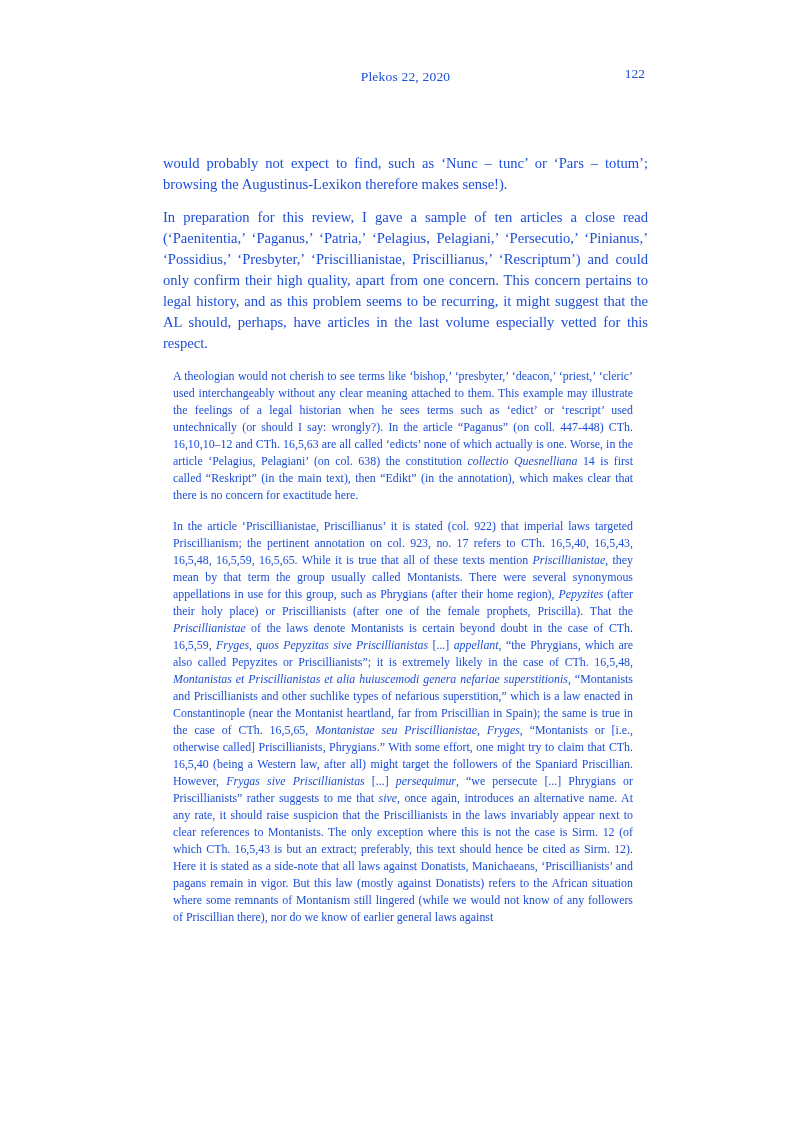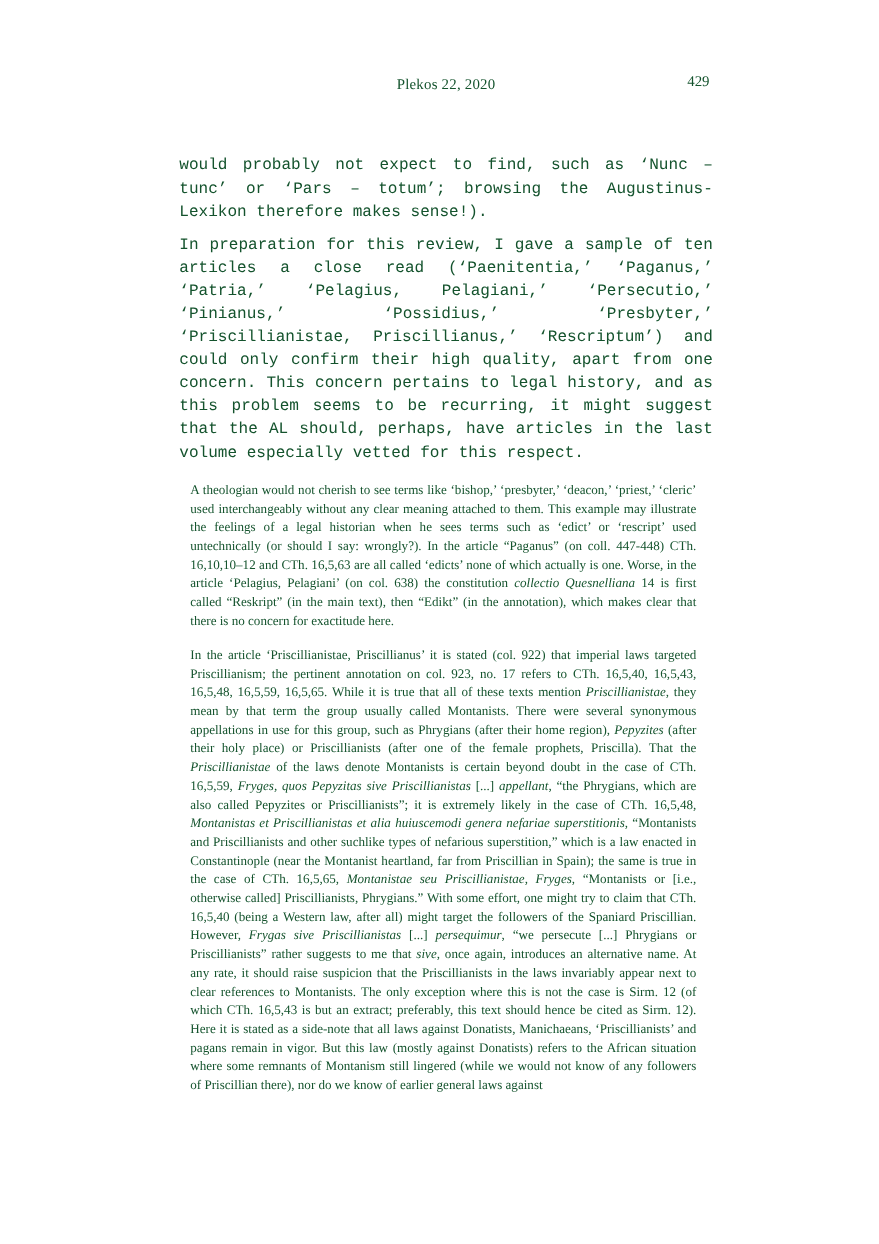--- a/index.html
+++ b/index.html
@@ -6,21 +6,21 @@
     margin: 0;
     padding: 0;
     background: #ffffff;
   }
   .page {
     position: relative;
     width: 799px;
     height: 1131px;
     background: #ffffff;
     font-family: "Liberation Serif", "DejaVu Serif", serif;
-    color: #14532d;
+    color: #1d4ed8;
     overflow: hidden;
   }
   .running-head {
     position: absolute;
     top: 66px;
     left: 163px;
     width: 485px;
     height: 20px;
   }
   .running-title {
@@ -38,46 +38,45 @@
     top: 0;
     font-size: 13.5px;
   }
   .content {
     position: absolute;
     top: 141px;
     left: 163px;
     width: 485px;
   }
   p.body-para {
-    margin: 0 0 9px 0;
+    margin: 12px 0 9px 0;
     font-size: 14.6px;
     line-height: 21px;
     text-align: justify;
     text-justify: inter-word;
-    font-family: Liberation Mono, monospace;
   }
   p.small-para {
     margin: 14px 15px 0 10px;
     font-size: 11.9px;
     line-height: 17px;
     text-align: justify;
     text-justify: inter-word;
   }
   p.small-para:first-of-type {
     margin-top: 16px;
   }
   .it { font-style: italic; }
 </style>
 </head>
 <body>
 
 <div class="page">
   <div class="running-head">
     <div class="running-title">Plekos 22, 2020</div>
-    <div class="page-number">429</div>
+    <div class="page-number">122</div>
   </div>
   <div class="content">
       <p class="body-para"><span>would probably not expect to find, such as ‘Nunc – tunc’ or ‘Pars – totum’; browsing the Augustinus-Lexikon therefore makes sense!).</span></p>
       <p class="body-para"><span>In preparation for this review, I gave a sample of ten articles a close read (‘Paenitentia,’ ‘Paganus,’ ‘Patria,’ ‘Pelagius, Pelagiani,’ ‘Persecutio,’ ‘Pinianus,’ ‘Possidius,’ ‘Presbyter,’ ‘Priscillianistae, Priscillianus,’ ‘Rescriptum’) and could only confirm their high quality, apart from one concern. This concern pertains to legal history, and as this problem seems to be recurring, it might suggest that the AL should, perhaps, have articles in the last volume especially vetted for this respect.</span></p>
       <p class="small-para"><span>A theologian would not cherish to see terms like ‘bishop,’ ‘presbyter,’ ‘deacon,’ ‘priest,’ ‘cleric’ used interchangeably without any clear meaning attached to them. This example may illustrate the feelings of a legal historian when he sees terms such as ‘edict’ or ‘rescript’ used untechnically (or should I say: wrongly?). In the article “Paganus” (on coll. 447-448) CTh. 16,10,10–12 and CTh. 16,5,63 are all called ‘edicts’ none of which actually is one. Worse, in the article ‘Pelagius, Pelagiani’ (on col. 638) the constitution </span><span class="it">collectio Quesnelliana</span><span> 14 is first called “Reskript” (in the main text), then “Edikt” (in the annotation), which makes clear that there is no concern for exactitude here.</span></p>
       <p class="small-para"><span>In the article ‘Priscillianistae, Priscillianus’ it is stated (col. 922) that imperial laws targeted Priscillianism; the pertinent annotation on col. 923, no. 17 refers to CTh. 16,5,40, 16,5,43, 16,5,48, 16,5,59, 16,5,65. While it is true that all of these texts mention </span><span class="it">Priscillianistae</span><span>, they mean by that term the group usually called Montanists. There were several synonymous appellations in use for this group, such as Phrygians (after their home region), </span><span class="it">Pepyzites</span><span> (after their holy place) or Priscillianists (after one of the female prophets, Priscilla). That the </span><span class="it">Priscillianistae</span><span> of the laws denote Montanists is certain beyond doubt in the case of CTh. 16,5,59, </span><span class="it">Fryges, quos Pepyzitas sive Priscillianistas</span><span> [...] </span><span class="it">appellant</span><span>, “the Phrygians, which are also called Pepyzites or Priscillianists”; it is extremely likely in the case of CTh. 16,5,48, </span><span class="it">Montanistas et Priscillianistas et alia huiuscemodi genera nefariae superstitionis</span><span>, “Montanists and Priscillianists and other suchlike types of nefarious superstition,” which is a law enacted in Constantinople (near the Montanist heartland, far from Priscillian in Spain); the same is true in the case of CTh. 16,5,65, </span><span class="it">Montanistae seu Priscillianistae, Fryges</span><span>, “Montanists or [i.e., otherwise called] Priscillianists, Phrygians.” With some effort, one might try to claim that CTh. 16,5,40 (being a Western law, after all) might target the followers of the Spaniard Priscillian. However, </span><span class="it">Frygas sive Priscillianistas</span><span> [...] </span><span class="it">persequimur</span><span>, “we persecute [...] Phrygians or Priscillianists” rather suggests to me that </span><span class="it">sive</span><span>, once again, introduces an alternative name. At any rate, it should raise suspicion that the Priscillianists in the laws invariably appear next to clear references to Montanists. The only exception where this is not the case is Sirm. 12 (of which CTh. 16,5,43 is but an extract; preferably, this text should hence be cited as Sirm. 12). Here it is stated as a side-note that all laws against Donatists, Manichaeans, ‘Priscillianists’ and pagans remain in vigor. But this law (mostly against Donatists) refers to the African situation where some remnants of Montanism still lingered (while we would not know of any followers of Priscillian there), nor do we know of earlier general laws against</span></p>
     </div>
 </div>
 
 </body></html>

